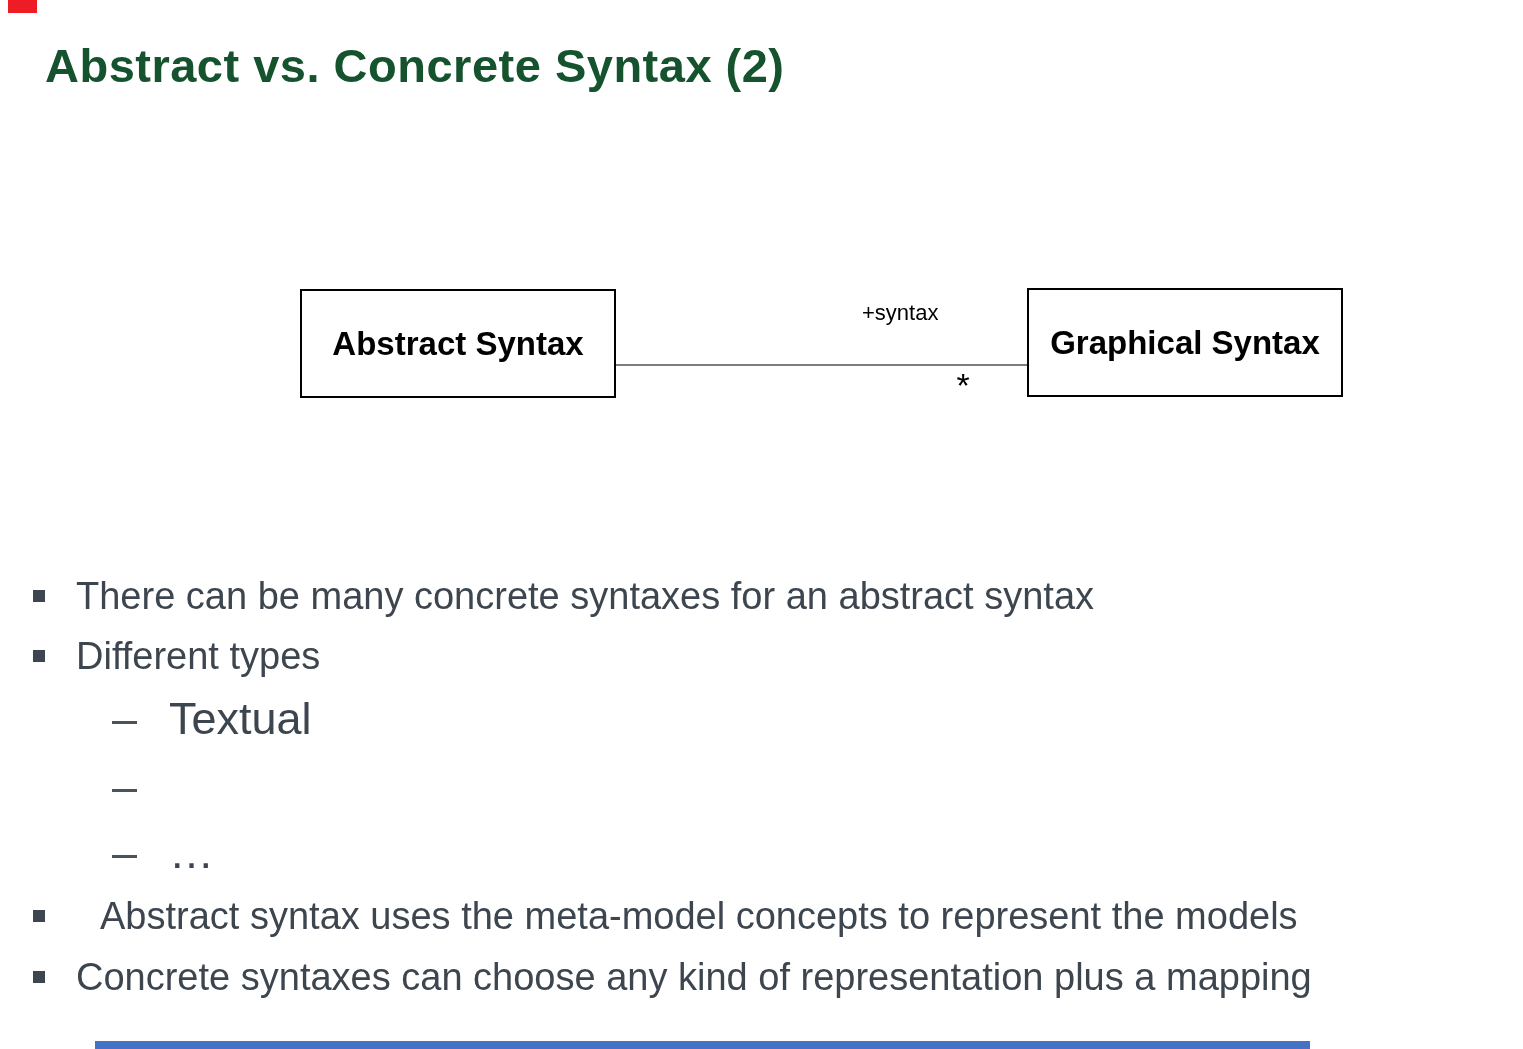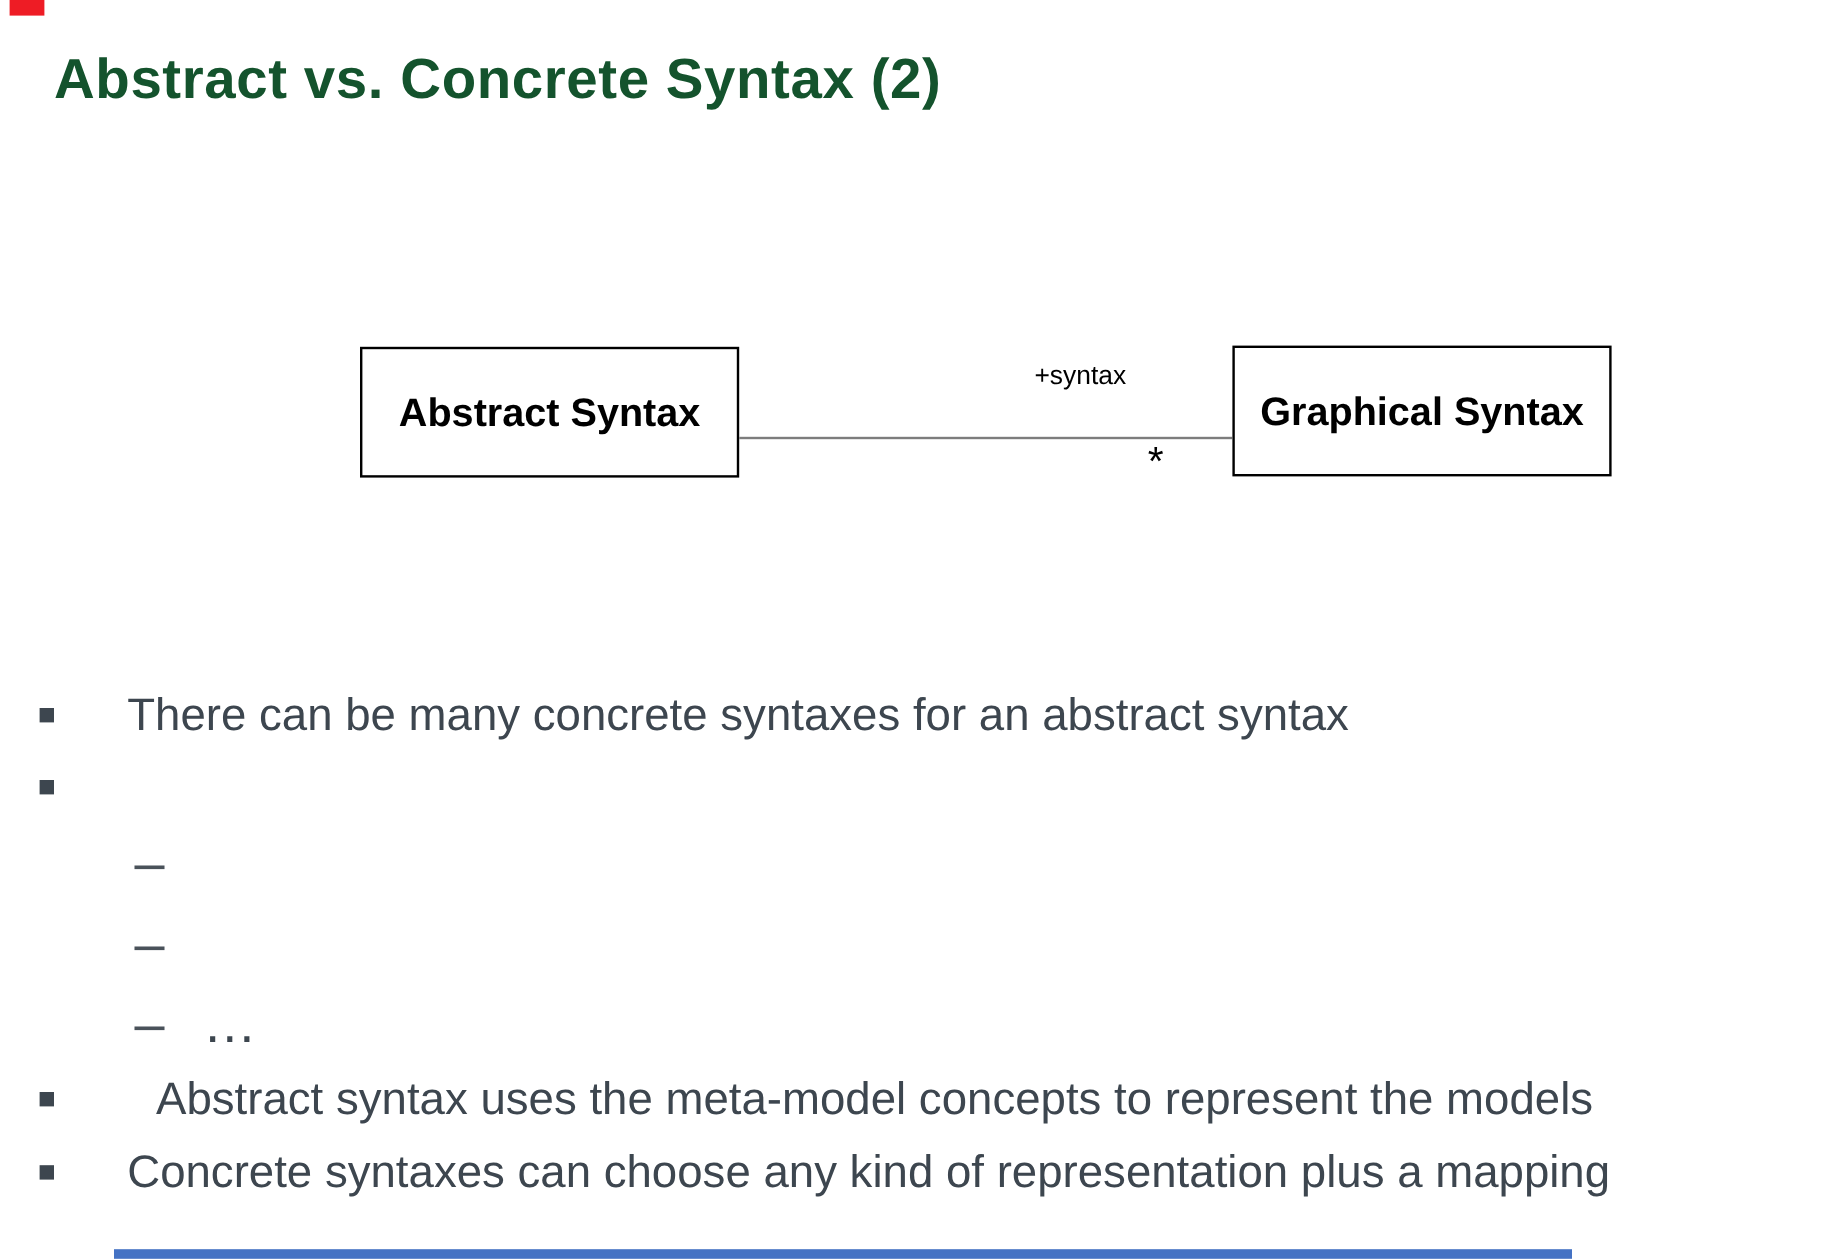--- a/index.html
+++ b/index.html
@@ -95,21 +95,21 @@
   }
   .row.main { height: 44px; font-size: 38px; color: #3d464f; }
   .row.sub  { height: 52px; font-size: 45px; color: #3d464f; }
 
   .sq-bullet {
     width: 12px; height: 12px;
     background: #3d464f;
     margin-left: 33px;
     flex: 0 0 auto;
   }
-  .row.main .txt { margin-left: 61px; }
+  .row.main .txt { margin-left: 31px; }
 
   .dash-bullet {
     margin-left: 112px;
     color: #4a525a;
     flex: 0 0 auto;
   }
   .row.sub .txt { margin-left: 32px; }
 
   .r1 { top: 574px; }
   .r2 { top: 634px; }
@@ -140,24 +140,26 @@
   <span class="uml-label">Graphical Syntax</span>
 </div>
 
 <div class="row main r1">
   <span class="sq-bullet"></span>
   <span class="txt">There can be many concrete syntaxes for an abstract syntax</span>
 </div>
 
 <div class="row main r2">
   <span class="sq-bullet"></span>
+  <span class="txt">Different types</span>
 </div>
 
 <div class="row sub r3">
   <span class="dash-bullet">–</span>
+  <span class="txt">Textual</span>
 </div>
 
 <div class="row sub r4">
   <span class="dash-bullet">–</span>
 </div>
 
 <div class="row sub r5">
   <span class="dash-bullet">–</span>
   <span class="txt">…</span>
 </div>

